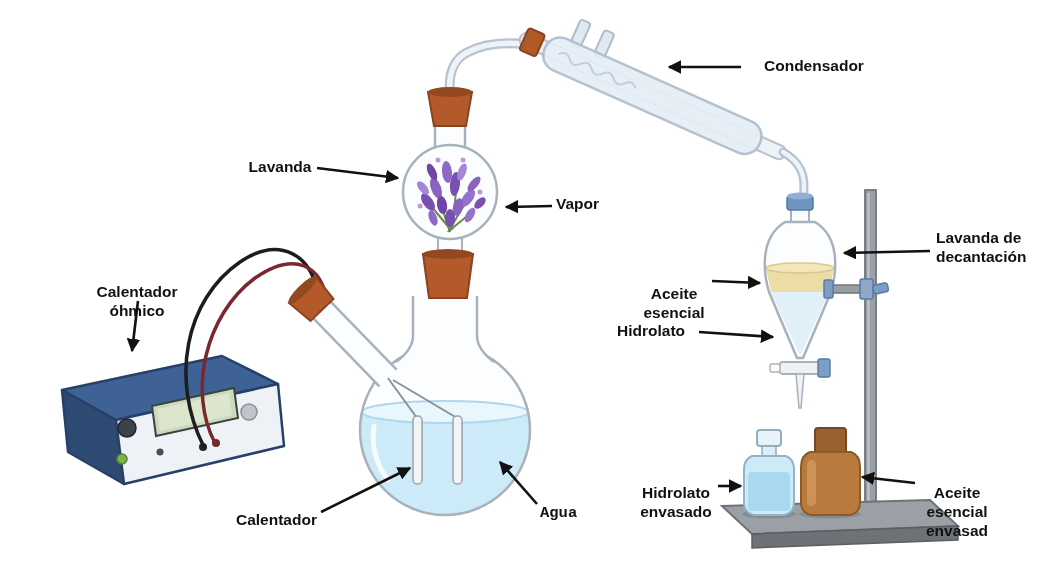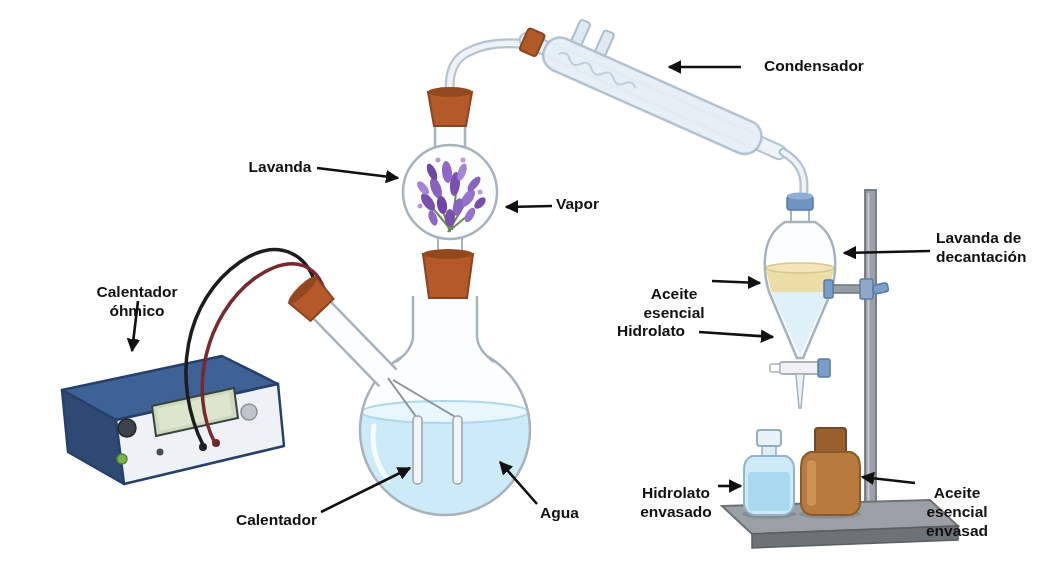--- a/index.html
+++ b/index.html
@@ -188,20 +188,20 @@
 óhmico</div>
 <div class="label right" style="left:240px;top:158px;width:80px;text-align:center;">Lavanda</div>
 <div class="label" style="left:556px;top:195px;text-align:right;">Vapor</div>
 <div class="label" style="left:764px;top:57px;">Condensador</div>
 <div class="label" style="left:936px;top:229px;width:122px;">Lavanda de
 decantación</div>
 <div class="label center" style="left:632px;top:259px;width:84px;">Aceite
 esencial</div>
 <div class="label" style="left:617px;top:322px;">Hidrolato</div>
 <div class="label" style="left:236px;top:511px;">Calentador</div>
-<div class="label" style="left:540px;top:504px;">Agua</div>
+<div class="label" style="left:540px;top:504px;font-family:Liberation Mono, monospace;">Agua</div>
 <div class="label center" style="left:630px;top:458px;width:92px;">Hidrolato
 envasado</div>
 <div class="label center" style="left:912px;top:458px;width:90px;">Aceite
 esencial
 envasad</div>
 
 </div>
 
 </body></html>

